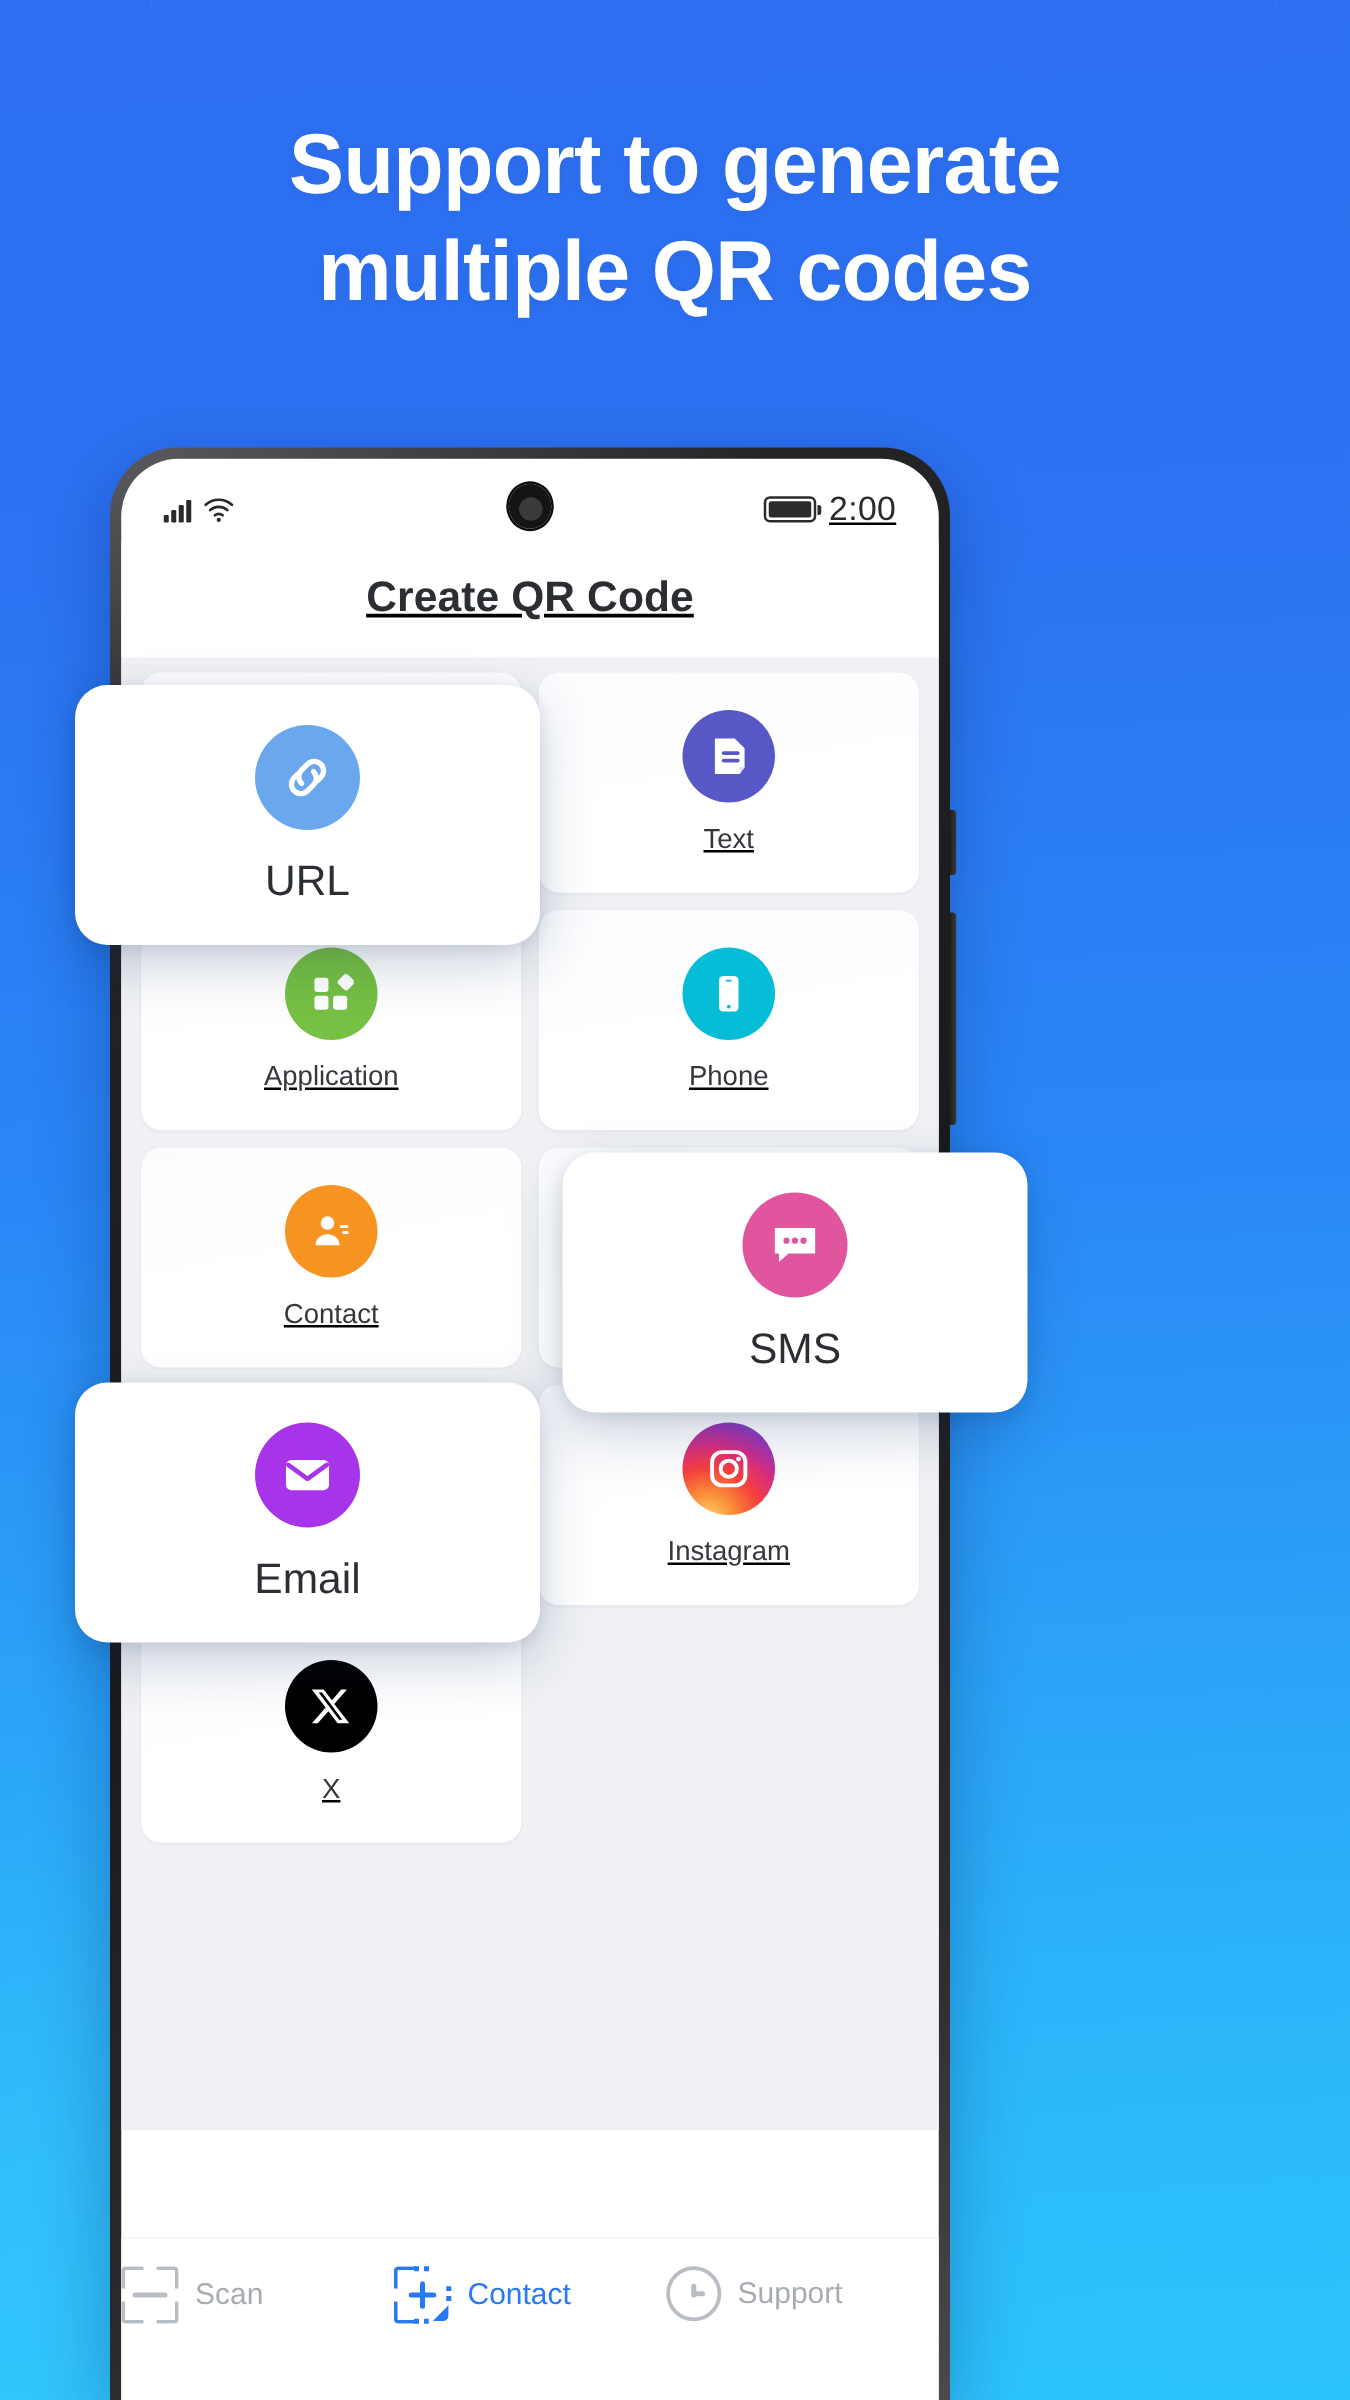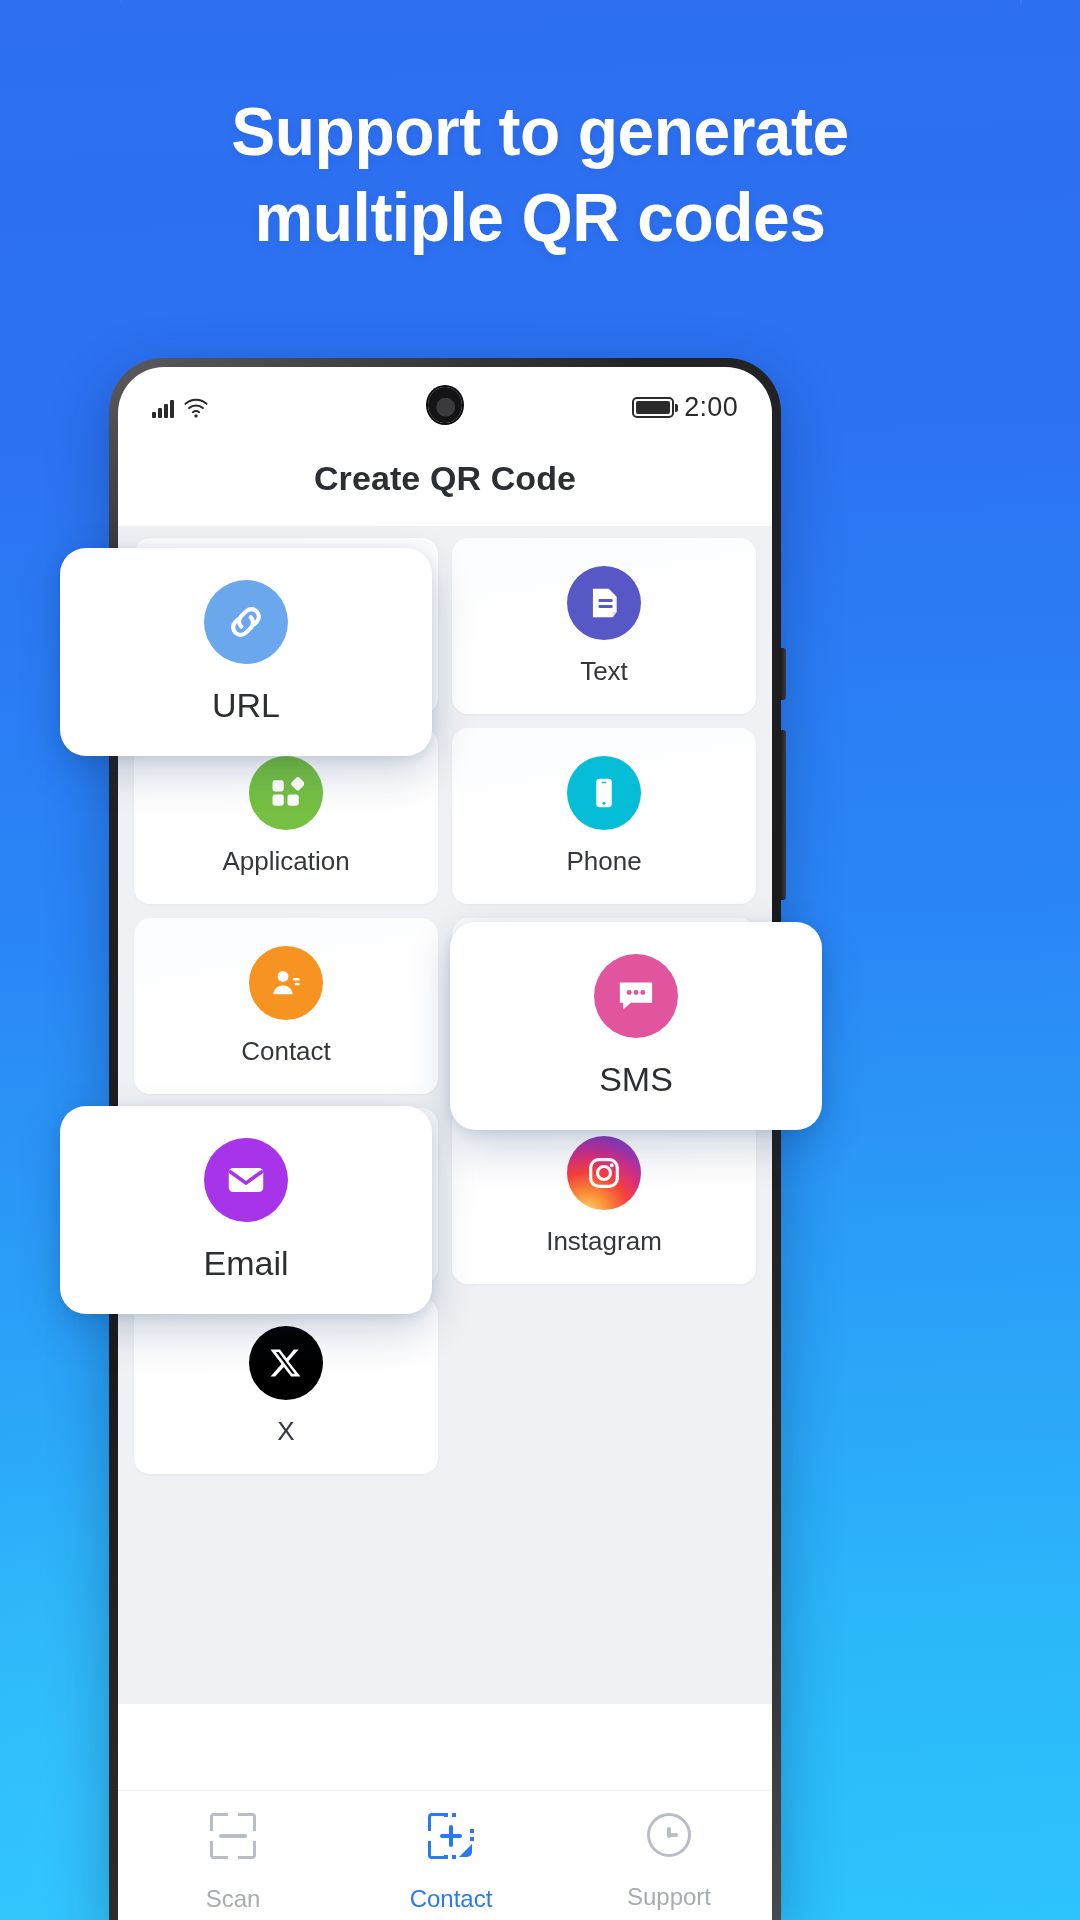--- a/index.html
+++ b/index.html
@@ -34,28 +34,29 @@
     letter-spacing:-0.5px;
     font-family:"Liberation Sans","DejaVu Sans",sans-serif;
     transform:scaleX(.97);
     text-shadow:0 2px 10px rgba(0,40,120,.10);
     z-index:5;
   }
   .headline div{white-space:nowrap;}
 
   
   .phone{
-    position:absolute;left:109px;top:358px;
+    position:absolute;left:88px;top:358px;
     width:672px;height:1562px;
     border-radius:54px 54px 0 0;
     background:linear-gradient(150deg,#5b5b5f 0%,#242427 16%,#1a1a1c 50%,#2e2e31 82%,#4a4a4e 100%);
     padding:9px 9px 0 9px;
     box-sizing:border-box;
     box-shadow:0 18px 60px rgba(0,30,90,.33);
     z-index:6;
+    text-decoration:underline;
   }
   .phone-btn{
     position:absolute;right:-5px;top:290px;width:6px;height:52px;
     background:linear-gradient(90deg,#1a1a1c,#3a3a3e);border-radius:0 3px 3px 0;
   }
   .phone-btn2{
     position:absolute;right:-5px;top:372px;width:6px;height:170px;
     background:linear-gradient(90deg,#1a1a1c,#3a3a3e);border-radius:0 3px 3px 0;
   }
   .screen{
@@ -109,21 +110,21 @@
     display:grid;grid-template-columns:1fr 1fr;gap:14px;
   }
   .card{
     background:linear-gradient(170deg,#fbfcfe 0%,#ffffff 55%);
     border-radius:16px;height:176px;
     display:flex;flex-direction:column;align-items:center;justify-content:center;
     gap:16px;
     box-shadow:0 1px 3px rgba(30,50,90,.05);
   }
   .card .ico{width:74px;height:74px;border-radius:50%;display:flex;align-items:center;justify-content:center;}
-  .card .lbl{font-size:26px;color:#34383d;}
+  .card .lbl{font-size:22px;color:#34383d;}
 
   
   .float{
     position:absolute;z-index:20;
     background:#fff;border-radius:26px;
     display:flex;flex-direction:column;align-items:center;justify-content:center;
     box-shadow:0 16px 44px rgba(10,40,90,.20), 0 3px 12px rgba(10,40,90,.10);
   }
   .float .ico{border-radius:50%;display:flex;align-items:center;justify-content:center;}
   .float .lbl{color:#2b2f33;}
@@ -140,21 +141,21 @@
   #float-email .ico{width:84px;height:84px;}
   #float-email .lbl{font-size:34px;}
 
   
   .bottom-nav{
     position:absolute;left:0;right:0;bottom:0;height:130px;
     background:#fff;display:flex;align-items:flex-start;
     padding-top:22px;box-sizing:border-box;
     border-top:1px solid #f0f1f3;
   }
-  .nav-item{flex:1;display:flex;flex-direction:column;align-items:center;gap:26px;margin-left:12px;}
+  .nav-item{flex:1;display:flex;flex-direction:row;align-items:center;gap:13px;}
   .nav-label{font-size:24px;color:#a7abb2;}
   .nav-item.active .nav-label{color:#2979F2;}
 
   
   .brk{position:relative;width:46px;height:46px;}
   .brk b{position:absolute;width:15px;height:15px;border:3.6px solid #b9bdc4;}
   .brk b.tl{left:0;top:0;border-right:0;border-bottom:0;border-radius:4px 0 0 0;}
   .brk b.tr{right:0;top:0;border-left:0;border-bottom:0;border-radius:0 4px 0 0;}
   .brk b.bl{left:0;bottom:0;border-right:0;border-top:0;border-radius:0 0 0 4px;}
   .brk b.br{right:0;bottom:0;border-left:0;border-top:0;border-radius:0 0 4px 0;}

